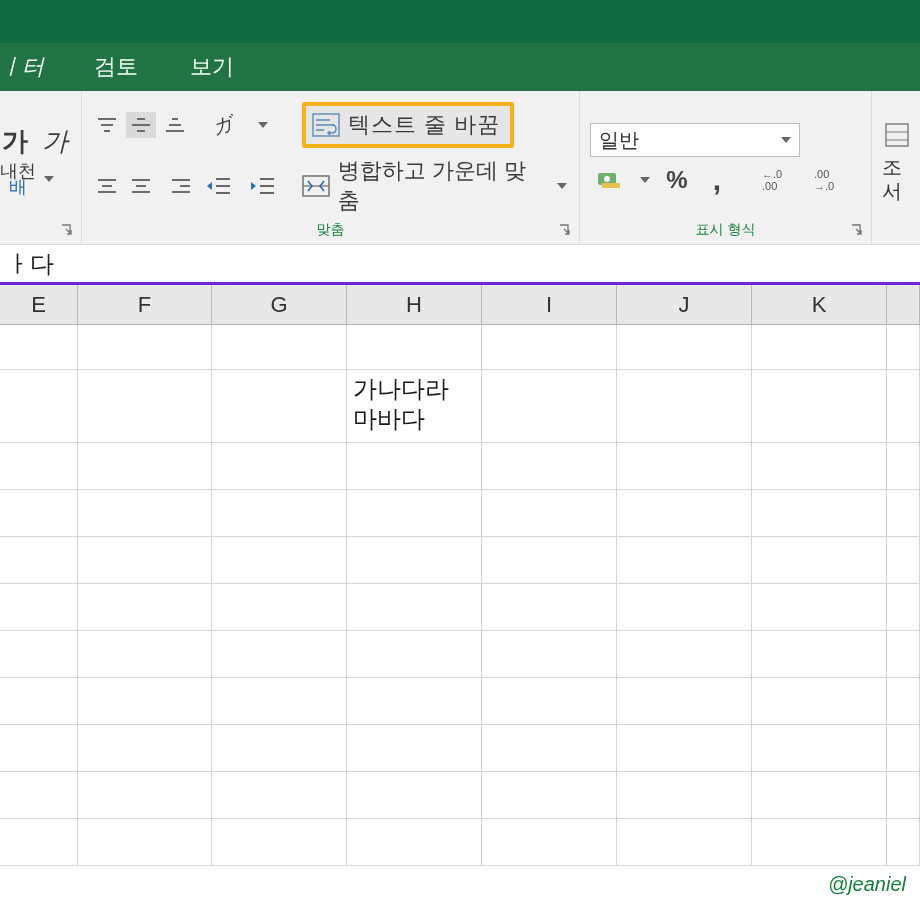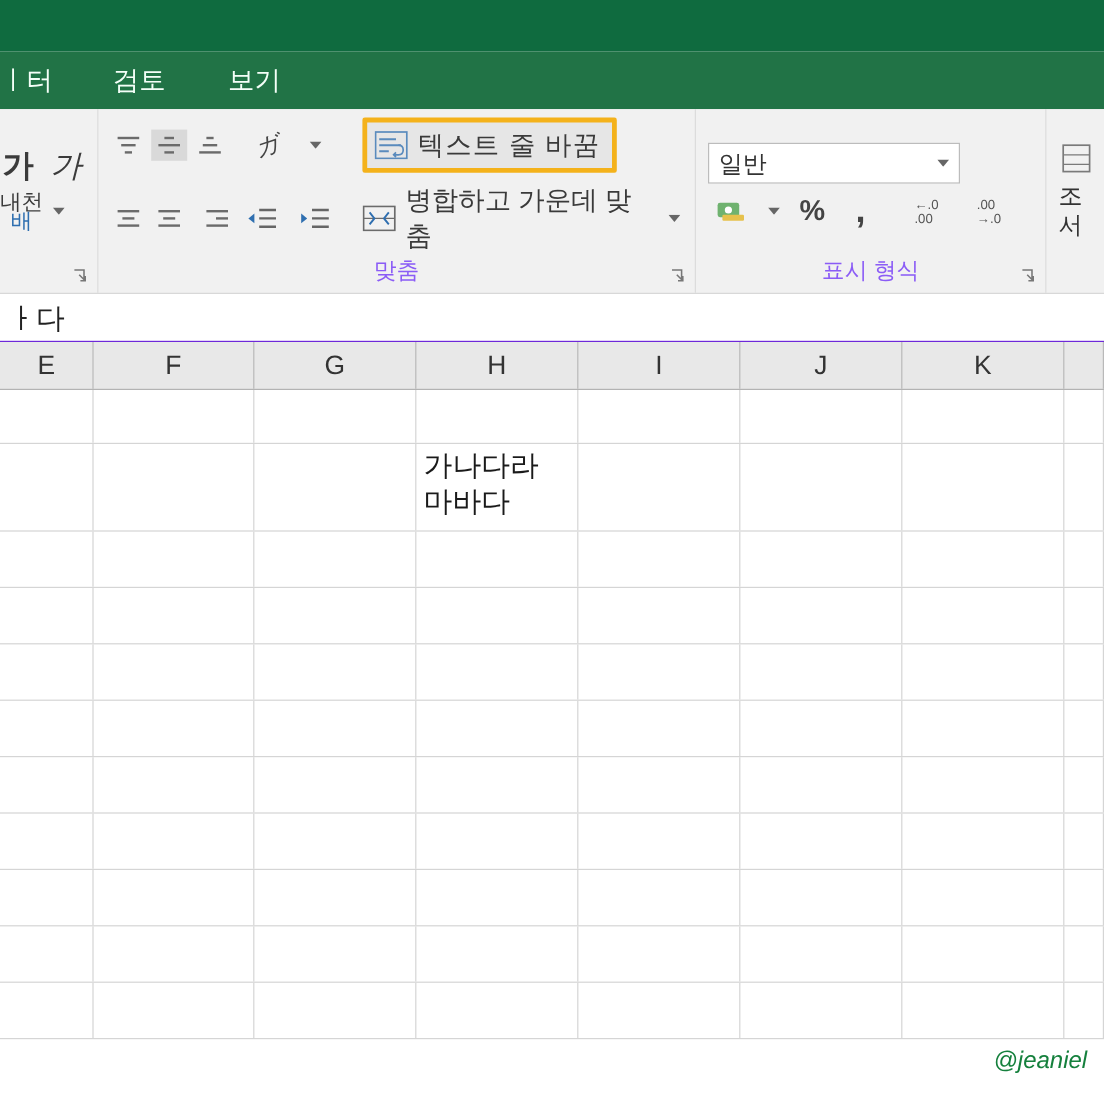--- a/index.html
+++ b/index.html
@@ -4,30 +4,30 @@
 <style>
 * { margin:0; padding:0; box-sizing:border-box; font-family:"Malgun Gothic","Segoe UI",sans-serif; }
 body { width:920px; height:920px; background:#fff; overflow:hidden; position:relative; }
 
 
 .titlebar { height:43px; background:#0f6b3f; }
 
 
 .tabs { height:48px; background:#217346; display:flex; align-items:center; color:#f4fff8; font-size:22px; padding-left:0; }
 .tabs .tab { padding:0 26px; cursor:pointer; }
-.tabs .tab.partial { padding-left:0; padding-right:24px; }
+.tabs .tab.partial { padding-left:0; padding-right:24px;font-style:italic; }
 .tabs .tell { display:flex; align-items:center; color:#cfe6d8; font-size:20px; margin-left:10px; }
 .tabs .tell svg { margin-right:8px; }
 
 
 .ribbon { height:154px; background:#f1f1f1; border-bottom:1px solid #d8d8d8; display:flex; }
 .group { border-right:1px solid #dcdcdc; display:flex; flex-direction:column; justify-content:space-between; padding:6px 10px 2px 10px; }
 .group .rows { flex:1; display:flex; flex-direction:column; justify-content:center; gap:8px; }
 .group .row { display:flex; align-items:center; gap:6px; }
-.group .lbl { text-align:center; color:#8b5cf6; font-size:19px; padding-bottom:3px; position:relative; }
+.group .lbl { text-align:center; color:#15803d; font-size:14px; padding-bottom:3px; position:relative; }
 .dlaunch { position:absolute; right:-4px; bottom:4px; width:14px; height:14px; }
 .dlaunch svg { display:block; }
 
 .btn { display:inline-flex; align-items:center; justify-content:center; min-width:30px; height:30px; color:#444; cursor:pointer; }
 .btn svg { display:block; }
 .btn.wide { padding:0 6px; }
 .dd { width:14px; display:inline-flex; justify-content:center; }
 
 
 .g-font .row1 .bold { font-family:serif; font-size:26px; font-weight:bold; color:#3b3b3b; }
@@ -43,21 +43,21 @@
 .wrapbtn { display:flex; align-items:center; gap:8px; border:4px solid #f4b21b; background:#e6e6e6; padding:4px 10px 4px 6px; border-radius:2px;justify-content:flex-end; }
 .wrapbtn .txt { font-size:22px; color:#3a3a3a; letter-spacing:1px; }
 
 .mergebtn { display:flex; align-items:center; gap:8px; }
 .mergebtn .txt { font-size:22px; color:#3a3a3a; }
 
 
 .combo { width:210px; height:34px; border:1px solid #bcbcbc; background:#fff; display:flex; align-items:center; justify-content:space-between; padding:0 8px; font-size:20px; color:#333; }
 
 
-.fbar { height:40px; border-bottom:1px solid #6d28d9; display:flex; align-items:center; padding:0 6px; font-size:24px; color:#222; }
+.fbar { height:40px; border-bottom:3px solid #6d28d9; display:flex; align-items:center; padding:0 6px; font-size:24px; color:#222; }
 
 
 .colhdr { height:40px; background:#e8e8e8; border-bottom:1px solid #b3b3b3; display:flex; }
 .colhdr .ch { border-right:1px solid #b9b9b9; display:flex; align-items:center; justify-content:center; font-size:22px; color:#333; }
 
 
 .grid { }
 .grow { display:flex; border-bottom:1px solid #d5d5d5; }
 .grow .cell { border-right:1px solid #d5d5d5; padding:4px 6px; font-size:24px; color:#1a1a1a; line-height:30px; }
 .grow.h1 .cell { height:44px; }

